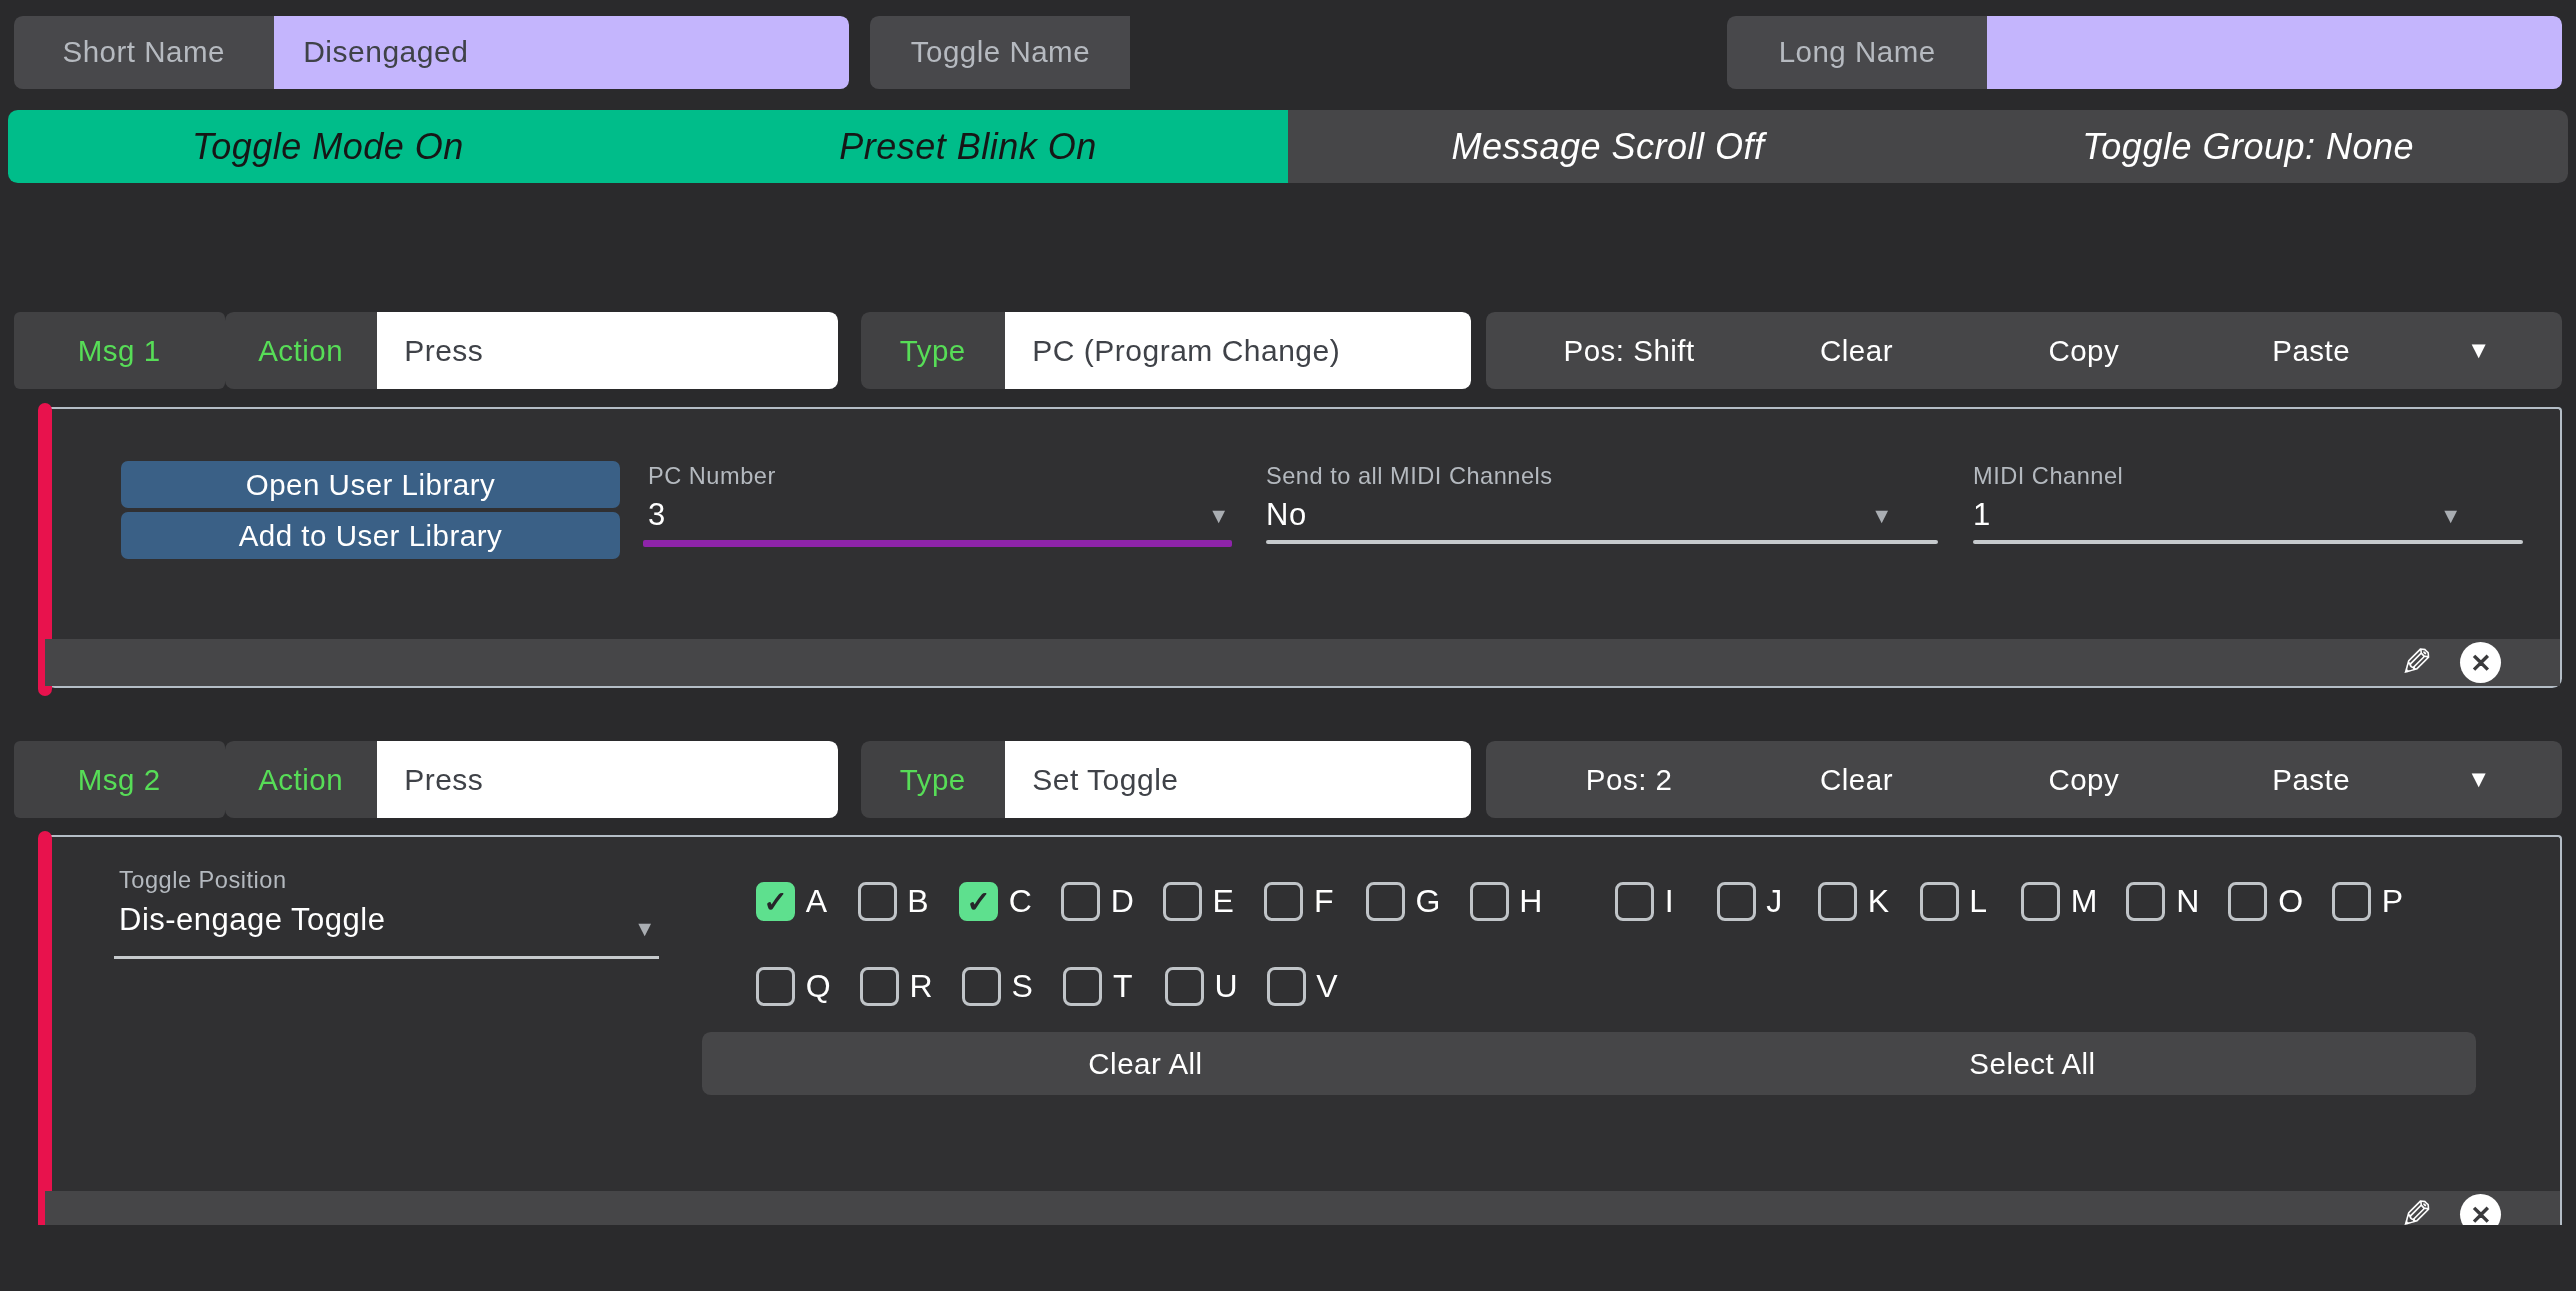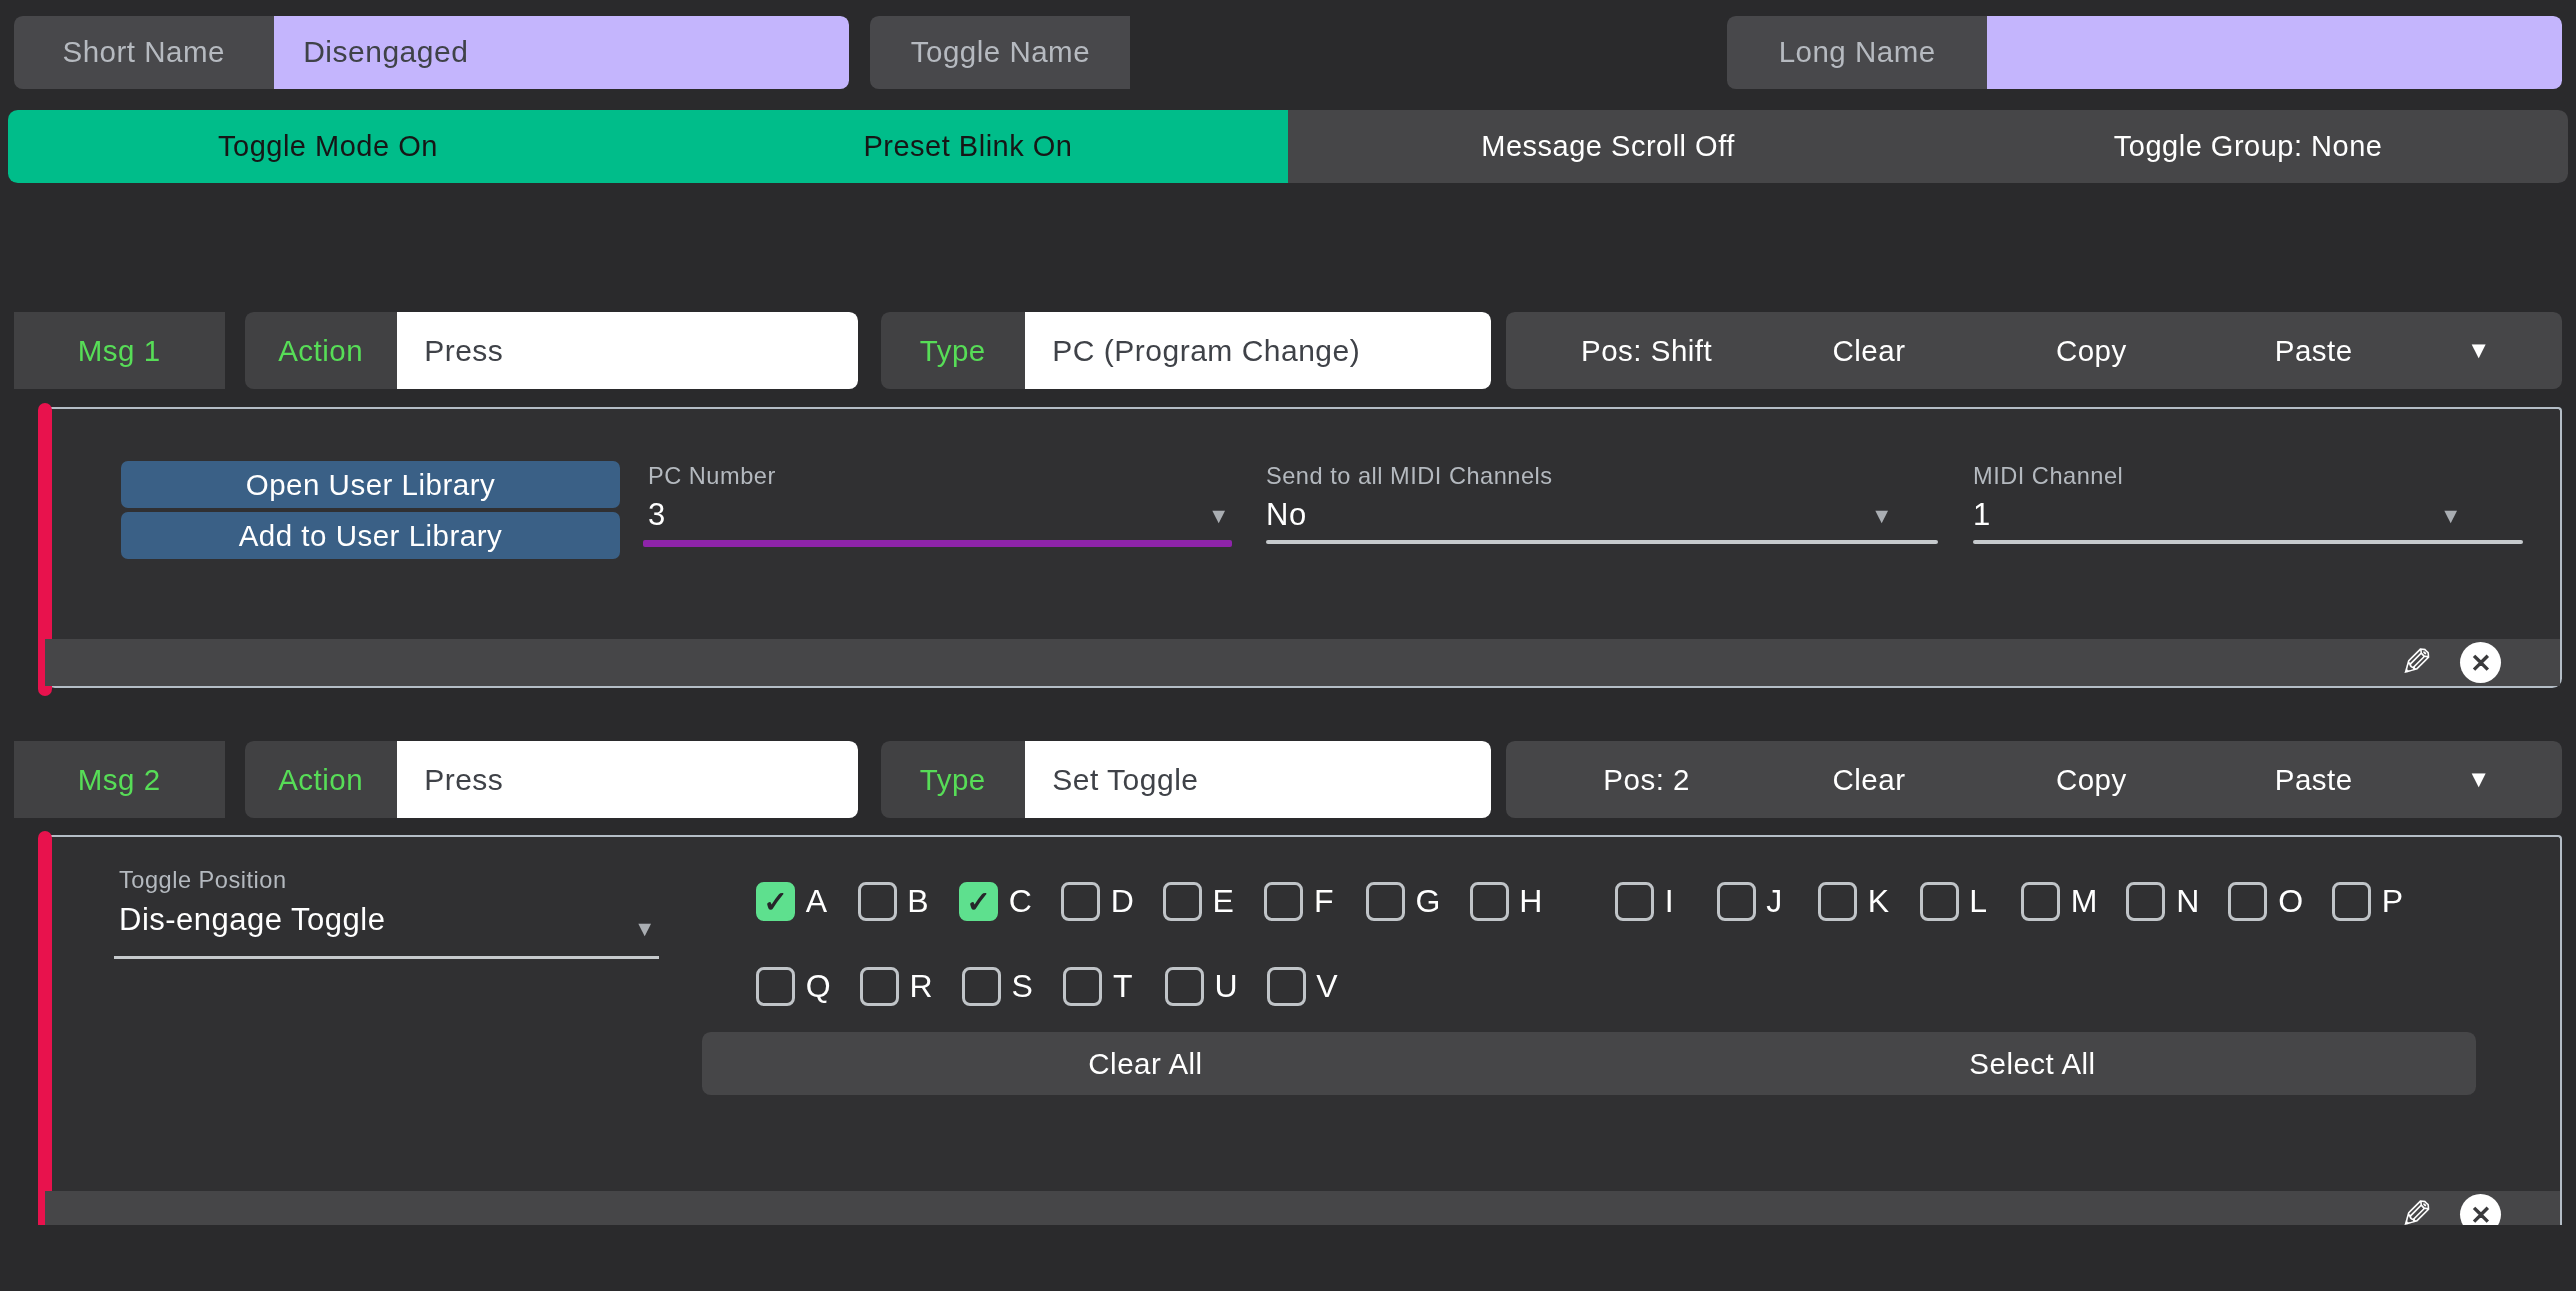--- a/index.html
+++ b/index.html
@@ -10,34 +10,34 @@
   .name-row{position:absolute;left:13.7px;right:13.7px;top:15.7px;height:73px;display:flex;gap:21.6px;}
   .nf{flex:1;display:flex;height:73px;}
   .nf-label{width:260px;background:#48484b;color:#b6bac0;border-radius:8.8px 0 0 8.8px;
             display:flex;align-items:center;justify-content:center;font-size:29.5px;letter-spacing:0.5px;}
   .nf-input{flex:1;border:none;outline:none;background:#c4b5fd;color:#3f4248;border-radius:0 8.8px 8.8px 0;
             font-size:30px;padding:0 0 0 29.5px;font-family:inherit;letter-spacing:0.5px;}
 
   
   .toggle-row{position:absolute;left:7.9px;right:7.9px;top:110px;height:73px;display:flex;
               border-radius:9.8px;overflow:hidden;}
-  .tseg{flex:1;display:flex;align-items:center;justify-content:center;font-size:29px;cursor:pointer;letter-spacing:0.5px;}
+  .tseg{flex:1;display:flex;align-items:center;justify-content:center;font-size:36px;cursor:pointer;letter-spacing:0.5px;font-style:italic;}
   .tseg.on{background:#00bd8a;color:#161616;}
   .tseg.off{background:#464648;color:#fff;}
 
   
   .section-hdr{position:absolute;left:13.7px;right:13.7px;top:202px;height:82px;background:#464648;
                border-radius:9.8px;display:flex;align-items:center;justify-content:center;
                color:#fff;font-size:31px;letter-spacing:0.5px;}
 
   
   .msg-row{position:absolute;left:13.7px;right:13.7px;height:77px;display:flex;align-items:stretch;}
   .m1{top:312px;} .m2{top:741px;} .m3{top:1276px;}
-  .msg-tag{width:211px;background:#414143;border-radius:0;color:#57dd57;
-           display:flex;align-items:center;justify-content:center;font-size:29.5px;margin-right:20px;letter-spacing:0.5px;text-align:right;}
+  .msg-tag{width:211px;background:#414143;border-radius:6px;color:#57dd57;
+           display:flex;align-items:center;justify-content:center;font-size:29.5px;margin-right:0;letter-spacing:0.5px;text-align:right;}
   .pair-label{background:#414143;border-radius:8.8px 0 0 8.8px;color:#57dd57;display:flex;align-items:center;
               justify-content:center;font-size:29.5px;letter-spacing:0.5px;}
   .pair-label.action{width:152px;} .pair-label.type{width:144px;}
   .white-input{background:#fff;border-radius:0 8.8px 8.8px 0;color:#3f4248;display:flex;align-items:center;
                padding-left:27.5px;font-size:30px;letter-spacing:0.5px;}
   .wi-action{width:434px;margin-right:22.6px;} .wi-type{width:439px;margin-right:14.7px;}
   .msg-toolbar{flex:1;background:#464648;border-radius:8.8px;display:flex;align-items:center;
                color:#fff;font-size:29.5px;padding:0 29.5px;letter-spacing:0.5px;}
   .tb-item{flex:1;text-align:center;cursor:pointer;}
   .tb-arrow{width:108px;text-align:center;font-size:23.6px;cursor:pointer;color:#fff;}

